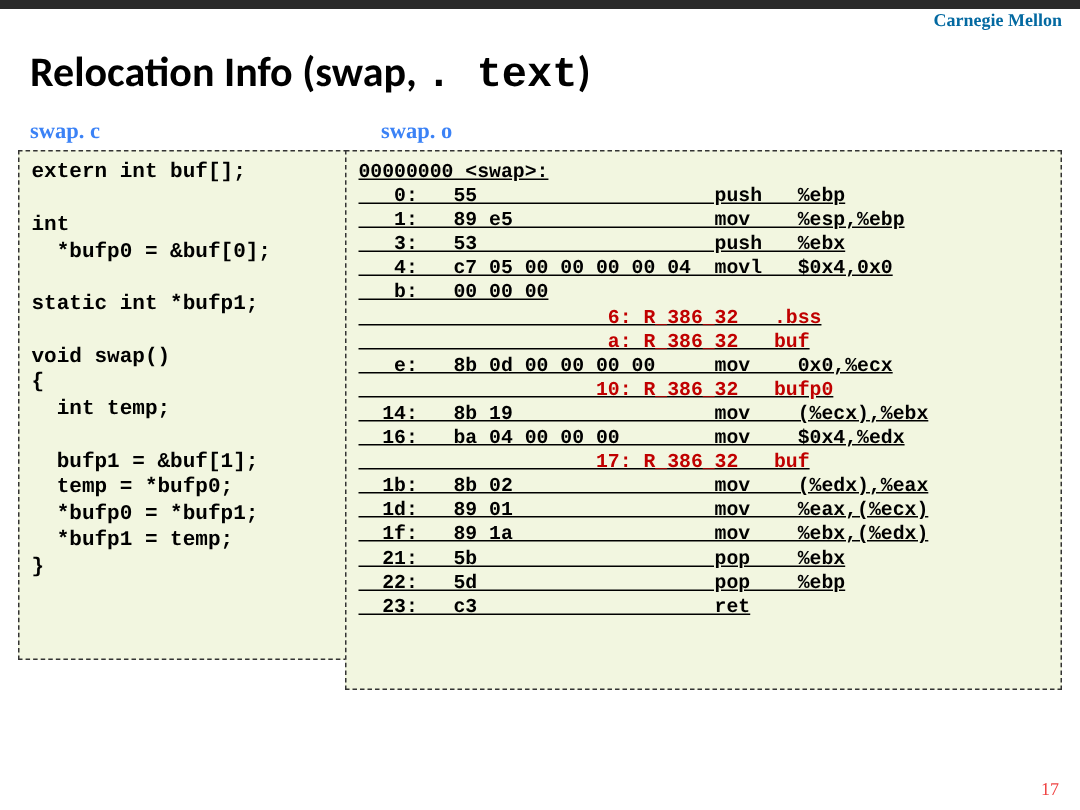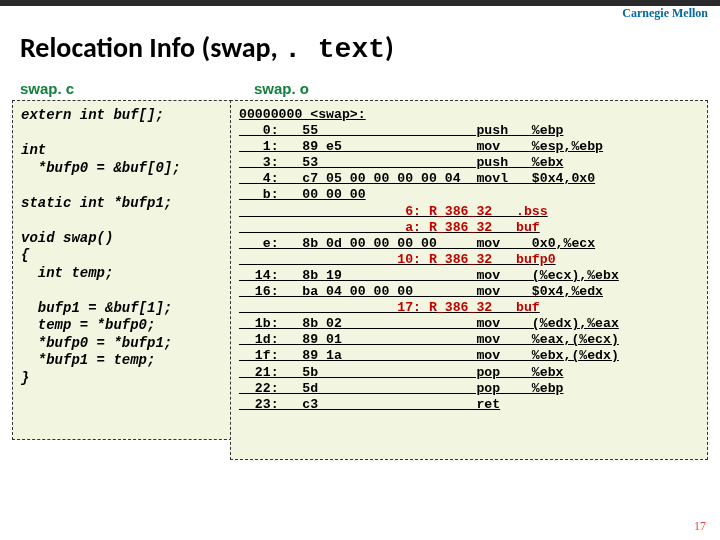--- a/index.html
+++ b/index.html
@@ -33,24 +33,24 @@
     font-weight: bold;
     font-size: 28px;
     color: #000000;
   }
   .title .mono {
     font-family: 'Courier New', monospace;
     font-weight: bold;
   }
   .label {
     position: absolute;
-    font-family: Liberation Sans, sans-serif;
+    font-family: Liberation Serif, serif;
     font-weight: bold;
     font-size: 15px;
-    color: #15803d;
+    color: #3b82f6;
   }
   .label-c  { top: 80px; left: 20px; }
   .label-o  { top: 80px; left: 254px; }
 
   .codebox {
     position: absolute;
     border: 1.5px dashed #333;
     background: #f2f6e0;
     font-family: 'Courier New', monospace;
     font-weight: bold;
@@ -58,21 +58,20 @@
     line-height: 1.25;
     padding: 6px 8px;
     box-sizing: border-box;
     white-space: pre;
   }
   .box-c {
     top: 100px;
     left: 12px;
     width: 225px;
     height: 340px;
-    font-style: italic;
   }
   .box-o {
     top: 100px;
     left: 230px;
     width: 478px;
     height: 360px;
     font-size: 13.2px;
     line-height: 1.22;
     text-decoration: underline;
   }

